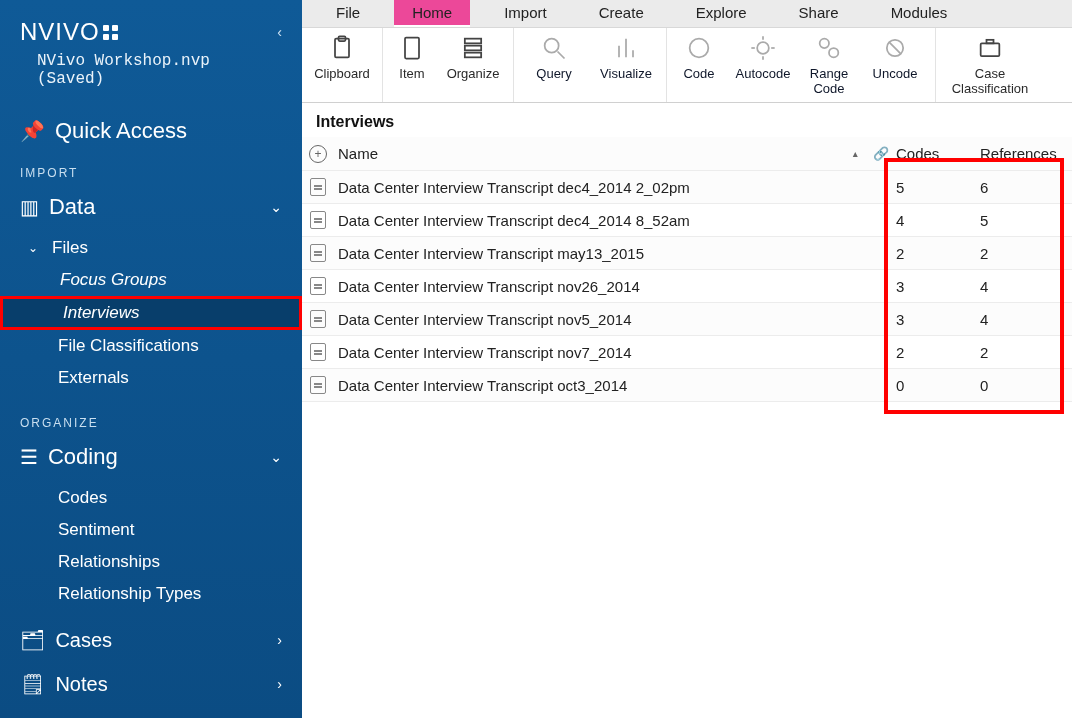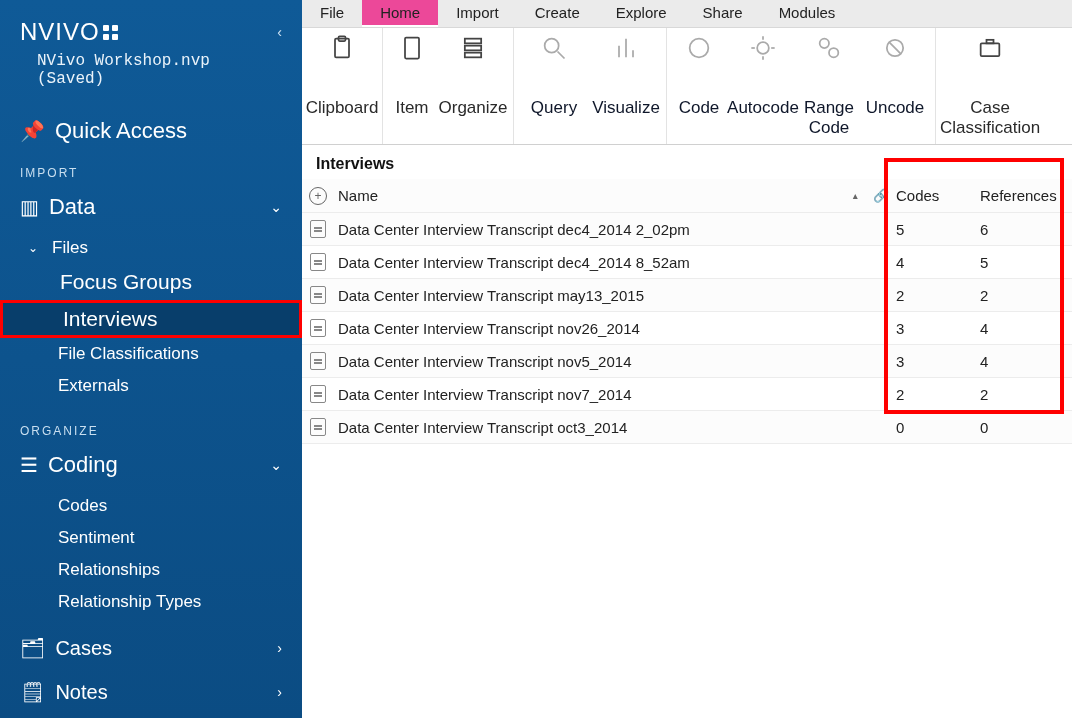--- a/index.html
+++ b/index.html
@@ -28,41 +28,41 @@
   .section-title .sicon{font-size:20px;}
   .section-title .schev{ margin-left:auto; font-size:14px;}
 
   .mini-head{ padding:14px 20px 6px 20px; text-transform:uppercase;
               letter-spacing:2px; font-size:12px; color:#c9dff0;}
 
   .tree{ padding:4px 0 8px 0;}
   .tree-item{ display:flex; align-items:center; gap:10px; padding:6px 20px 6px 20px;
               font-size:18px; cursor:pointer;}
   .lvl1{ padding-left:28px; font-size:17px;}
-  .lvl2{ padding-left:60px; font-size:21px;}
+  .lvl2{ padding-left:60px; font-size:17px;font-style:italic;}
   .lvl3{ padding-left:58px; font-size:17px;}
   .selected{ background:#083e6b; border:3px solid #ff0000; border-right-width:3px;
              padding-top:4px; padding-bottom:4px;}
   .tree-item .caret{ font-size:12px; margin-right:2px; width:12px; display:inline-block;}
 
   .bottom-list .section-title{ font-size:20px; padding:10px 20px;}
 
   
   .main{ flex:1; display:flex; flex-direction:column; background:#fff; height:100%; }
 
   .menubar{ display:flex; background:#ebebeb; border-bottom:1px solid #d8d8d8;}
-  .menubar .mtab{ padding:4px 18px; font-size:15px; color:#222; cursor:pointer;}
+  .menubar .mtab{ padding:4px 18px; font-size:15px; color:#222; cursor:pointer;margin-left:16px;}
   .menubar .mtab.active{ background:#ec4899; border-bottom:2px solid #fff;}
 
   .ribbon{ display:flex; background:#fff; border-bottom:1px solid #d0d0d0;}
   .rgrp{ display:flex; flex-direction:column; align-items:center; padding:6px 4px 6px 4px;
          border-right:1px solid #e3e3e3; min-width:58px;}
   .rgrp:last-child{border-right:none;}
   .rbtn{ display:flex; flex-direction:column; align-items:center; justify-content:flex-start;
-         width:72px; font-size:17px; color:#2a2a2a; text-align:center; cursor:pointer;gap:32px;}
+         width:72px; font-size:13px; color:#2a2a2a; text-align:center; cursor:pointer;}
   .rbtn.dis{ color:#0f172a;}
   .ricon{ width:28px; height:28px; margin-bottom:4px; stroke:#444; stroke-width:1.5; fill:none;}
   .rbtn.dis .ricon{ stroke:#aaa;}
   .rgrp-row{display:flex;}
 
   .panel-title{ padding:10px 14px 6px 14px; font-size:16px; font-weight:700; color:#111;}
 
   .grid{ width:100%; font-size:15px; color:#222;}
   .ghead, .grow{ display:flex; align-items:center; border-bottom:1px solid #ececec;}
   .ghead{ background:#fcfcfc; height:34px;}

